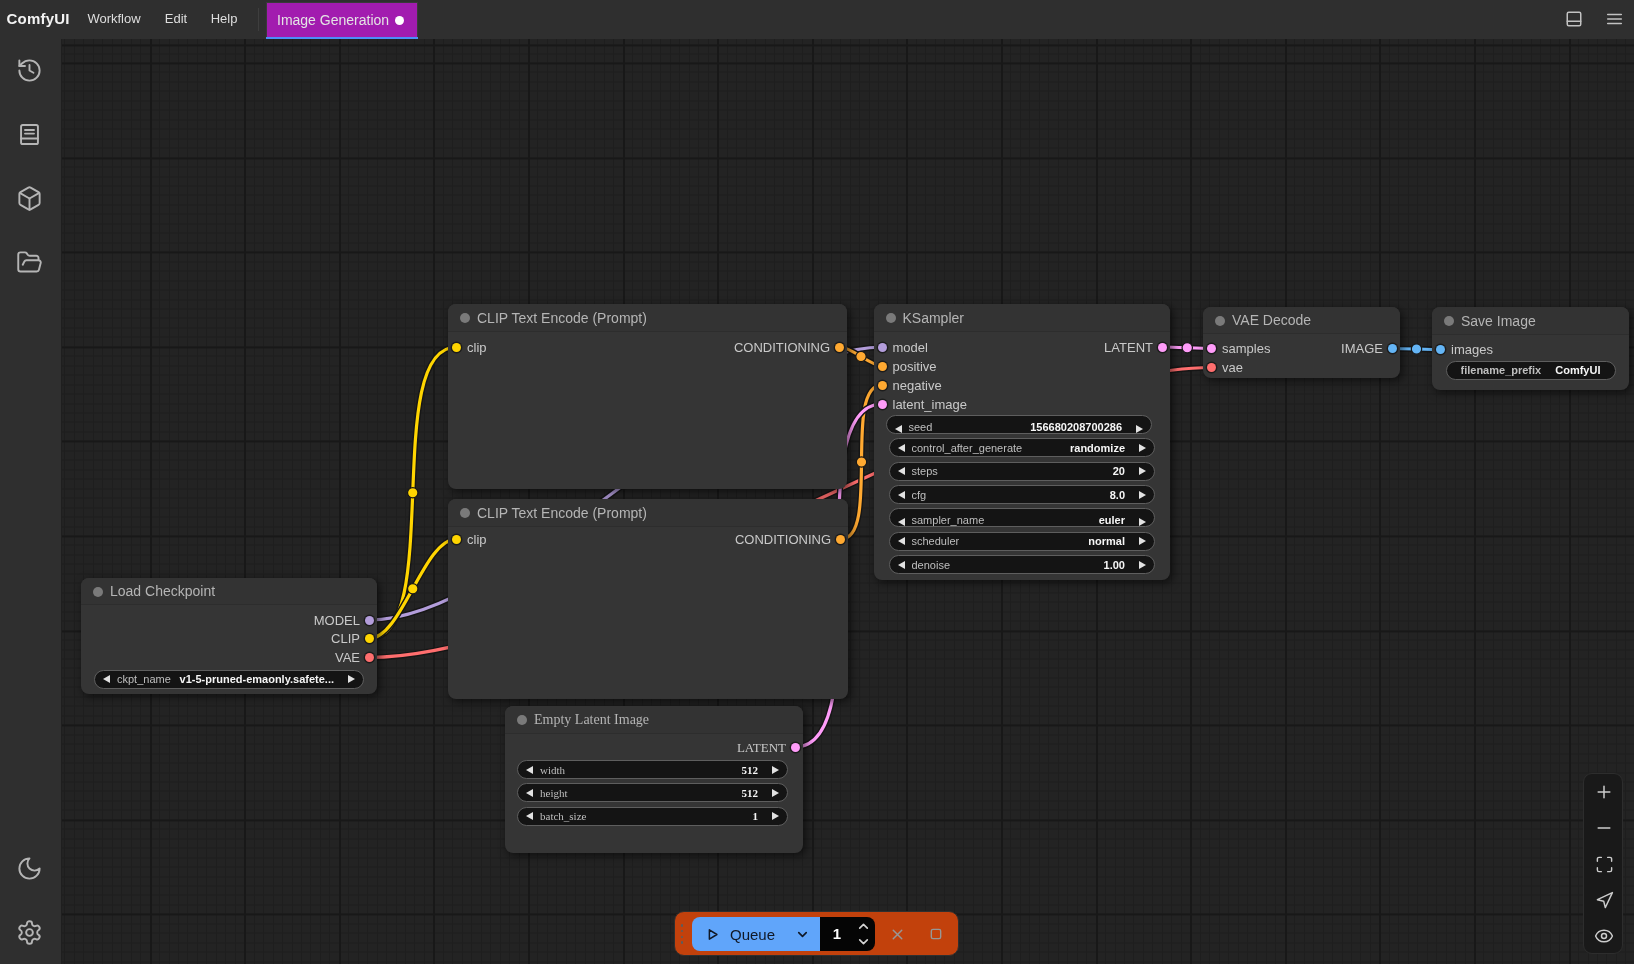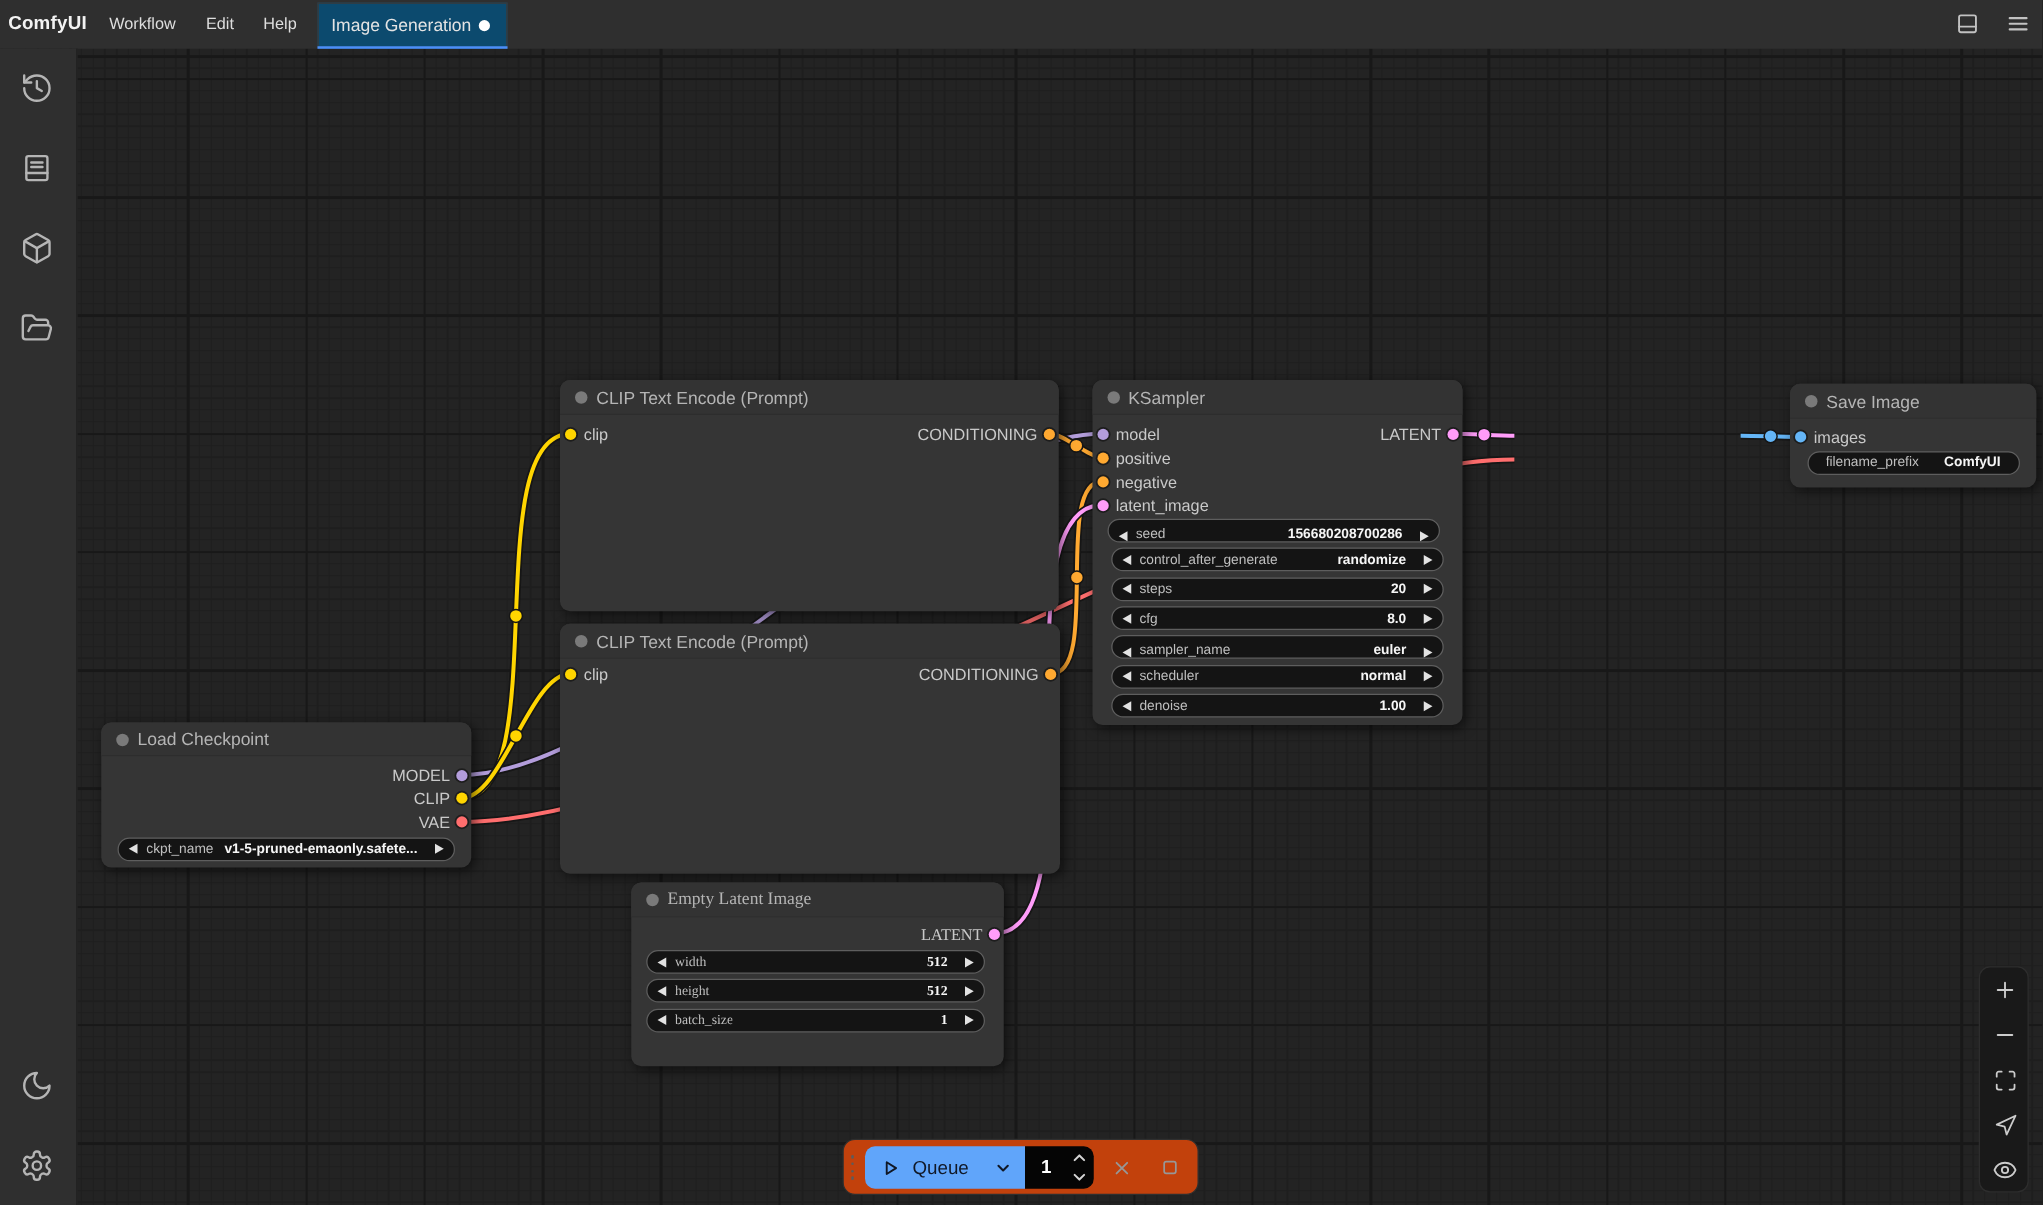--- a/index.html
+++ b/index.html
@@ -23,22 +23,22 @@
   #topbar { position:absolute; left:0; top:0; width:1634px; height:39px;
     background:#2f2f2f; z-index:10; }
   #logo { position:absolute; left:6.5px; top:0; height:39px; line-height:38px;
     font-size:15px; font-weight:bold; color:#f3f3f3; letter-spacing:.2px; }
   .menu-item { position:absolute; top:0; height:39px; line-height:38px;
     font-size:13px; color:#dedede; text-align:center; cursor:default; }
   #menu-workflow { left:84px; width:60px; }
   #menu-edit { left:158px; width:36px; }
   #menu-help { left:206px; width:36px; }
   #tab-divider { position:absolute; left:258px; top:8px; width:1px; height:23px; background:#3e3e3e; }
-  #workflow-tab { position:absolute; left:254px; top:2px; width:152px; height:37px;
-    background:#0c4a6e; border:1px solid #3a3a3a; border-bottom:none; }
+  #workflow-tab { position:absolute; left:266px; top:2px; width:152px; height:37px;
+    background:#a21caf; border:1px solid #3a3a3a; border-bottom:none; }
   #workflow-tab .underline { position:absolute; left:-1px; right:-1px; bottom:0; height:2.5px; }
   #tab-label { position:absolute; left:10px; top:0; height:34px; line-height:34px;
     font-size:14px; color:#e4e4e4; }
   #tab-dot { position:absolute; right:13px; top:13px; width:9px; height:9px;
     border-radius:50%; background:#fff; }
   .topbar-icon { position:absolute; top:10px; color:#c2c2c2; }
   #icon-panel-bottom { left:1565px; }
   #icon-menu { left:1605px; }
 
   
@@ -64,21 +64,21 @@
   .port-row.in .port-dot { left:4px; }
   .port-row.out .port-dot { right:3px; }
   .port-label { position:absolute; top:0; height:19px; line-height:19px;
     font-size:13px; color:#c9c9c9; white-space:nowrap; }
   .port-row.in .port-label { left:19px; }
   .port-row.out .port-label { right:17px; }
   .widget { position:absolute; height:19px; background:#141414;
     border:1px solid #5e5e5e; border-radius:10px; display:flex; align-items:center;
     padding:0 8px; font-size:11px; color:#bfbfbf; }
   .widget .w-label { margin-left:7px; margin-right:8px; white-space:nowrap; overflow:hidden; }
-  .widget.no-arrows .w-label { margin-left:6px; }
+  .widget.no-arrows .w-label { margin-left:6px;font-weight:bold; }
   .widget .w-value { margin-left:auto; margin-right:14px; color:#f6f6f6;
     font-weight:bold; white-space:nowrap; }
   .widget.no-arrows .w-value { margin-right:6px; }
   .arr { width:0; height:0; border-top:4.5px solid transparent;
     border-bottom:4.5px solid transparent; flex:none; }
   .arr.left  { border-right:7px solid #e2e2e2; }
   .arr.right { border-left:7px solid #e2e2e2; }
   .node-textarea { position:absolute; background:#1a1a1a; border-radius:4px;
     font-family:"DejaVu Sans Mono", monospace; font-size:8.4px; line-height:12px;
     color:#bcbcbc; padding:5px 6px; white-space:pre-wrap; overflow:hidden; }
@@ -309,20 +309,38 @@
           <span class="w-value">512</span>
           <span class="arr right"></span>
         </div>
         <div class="widget" style="left: 12px; top: 100.6px; width: 271px;">
           <span class="arr left"></span>
           <span class="w-label">batch_size</span>
           <span class="w-value">1</span>
           <span class="arr right"></span>
         </div>
       </div>
+      <div class="graph-node" style="left: 1203px; top: 307px; width: 197px; height: 71px;">
+        <div class="node-title" style="height: 27px;">
+          <span class="node-title-dot" style="top: 8.5px;"></span>
+          <span class="node-title-text">VAE Decode</span>
+        </div>
+        <div class="port-row in" style="top: 32px;">
+          <span class="port-dot" style="background: rgb(255, 156, 249);"></span>
+          <span class="port-label">samples</span>
+        </div>
+        <div class="port-row in" style="top: 51px;">
+          <span class="port-dot" style="background: rgb(255, 110, 110);"></span>
+          <span class="port-label">vae</span>
+        </div>
+        <div class="port-row out" style="top: 32px;">
+          <span class="port-dot" style="background: rgb(100, 181, 246);"></span>
+          <span class="port-label">IMAGE</span>
+        </div>
+      </div>
       <div class="graph-node" style="left: 1432px; top: 307px; width: 197px; height: 83px;">
         <div class="node-title" style="height: 28px;">
           <span class="node-title-dot" style="top: 9px;"></span>
           <span class="node-title-text">Save Image</span>
         </div>
         <div class="port-row in" style="top: 33px;">
           <span class="port-dot" style="background: rgb(100, 181, 246);"></span>
           <span class="port-label">images</span>
         </div>
         <div class="widget no-arrows" style="left: 13.5px; top: 53.5px; width: 170px;">

